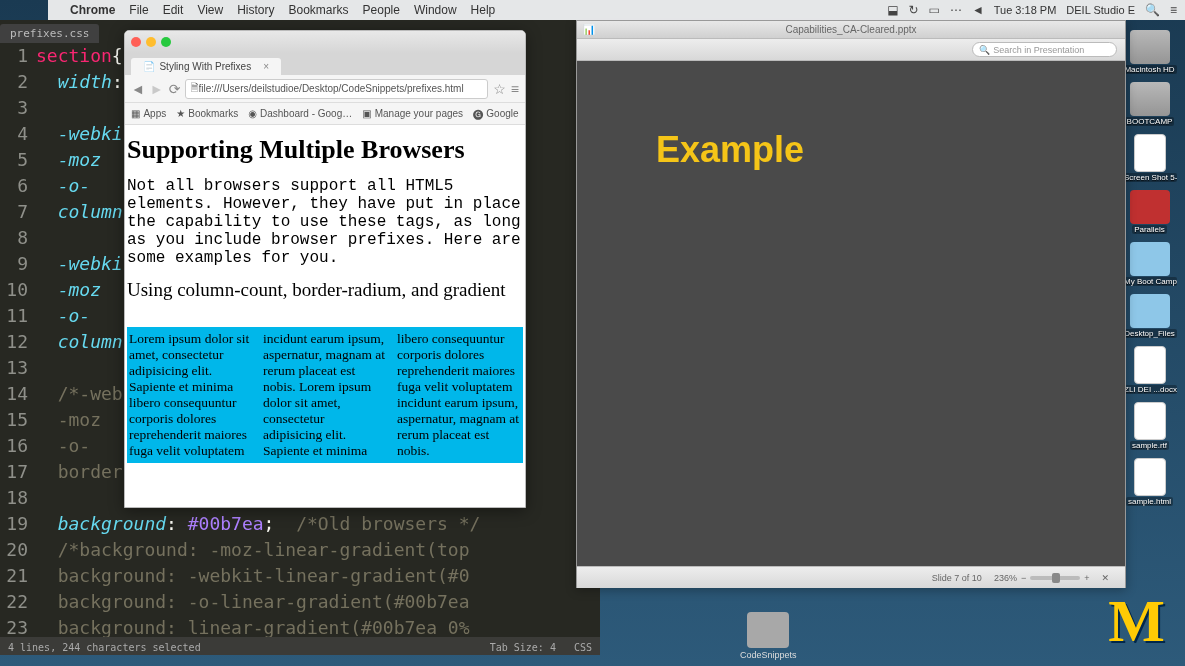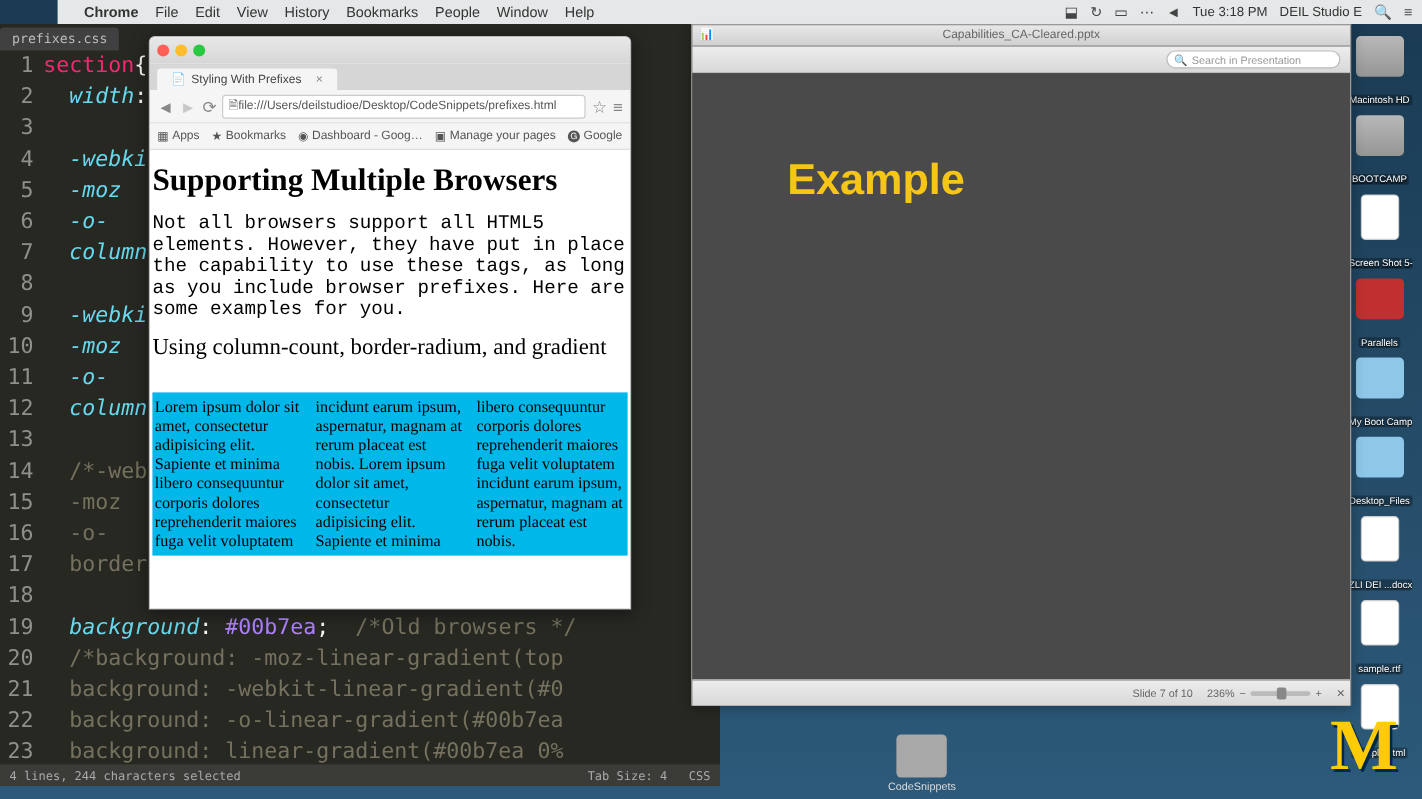--- a/index.html
+++ b/index.html
@@ -122,32 +122,32 @@
   align-items: flex-start; justify-content: center; padding-top: 6px;
 }
 .ppt-slide { width: 490px; height: 480px; background: #4a4a4a; }
 .ppt-example {
   color: #f5c518; font-size: 36px; font-weight: bold;
   margin: 62px 0 0 50px; font-family: Arial, sans-serif;
 }
 .ppt-status {
   height: 22px; background: linear-gradient(#ededed,#d8d8d8);
   border-top: 1px solid #bbb; display: flex; justify-content: flex-end;
-  align-items: center; padding: 0 4px; gap: 12px; font-size: 9px; color: #666;
+  align-items: center; padding: 0 16px; gap: 12px; font-size: 9px; color: #666;
 }
 .ppt-zoom { display: flex; align-items: center; gap: 4px; }
 .zoom-track { width: 50px; height: 4px; background: #bbb; border-radius: 2px; position: relative; }
 .zoom-thumb { width: 8px; height: 10px; background: #888; border-radius: 2px; position: absolute; left: 22px; top: -3px; }
 
 
 .desktop-icons {
   position: absolute; top: 30px; right: 8px; width: 55px;
   display: flex; flex-direction: column; gap: 8px; z-index: 3;
 }
-.desk-item { display: flex; flex-direction: column; align-items: center; gap: 15px; }
+.desk-item { display: flex; flex-direction: column; align-items: center; gap: 1px; }
 .desk-icon {
   width: 40px; height: 34px; border-radius: 4px;
   background: #d8d8d8; display: flex; align-items: center; justify-content: center;
   font-size: 18px;
 }
 .desk-icon.drive { background: linear-gradient(#b8b8b8,#959595); }
 .desk-icon.folder { background: #8ec7e8; }
 .desk-icon.file { background: #fff; border: 1px solid #ccc; width: 32px; height: 38px; }
 .desk-icon.red { background: #c03030; }
 .desk-label {

